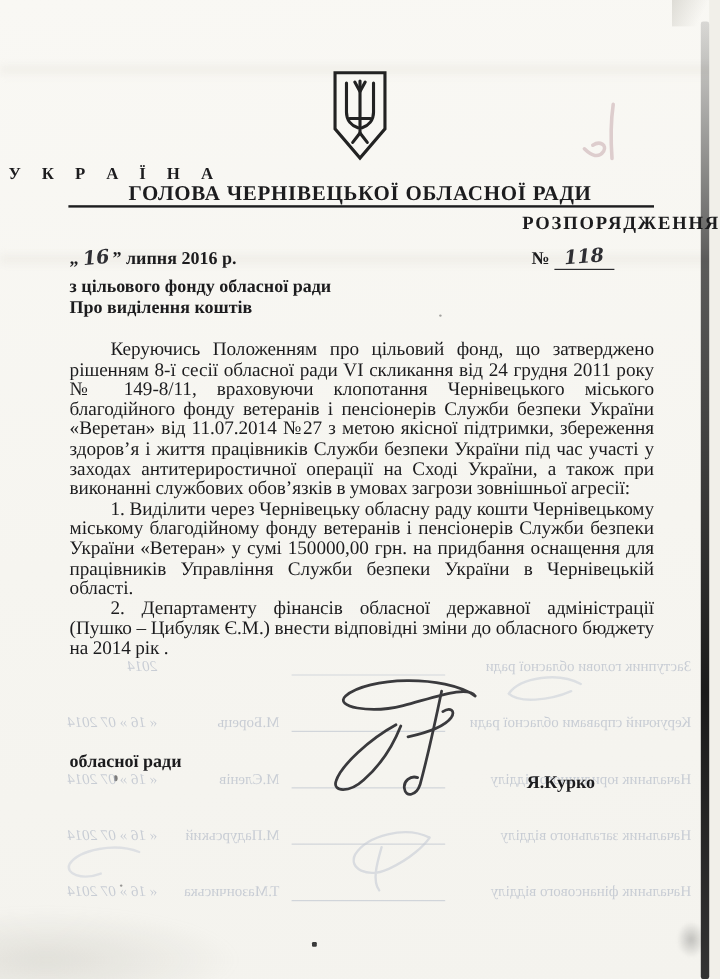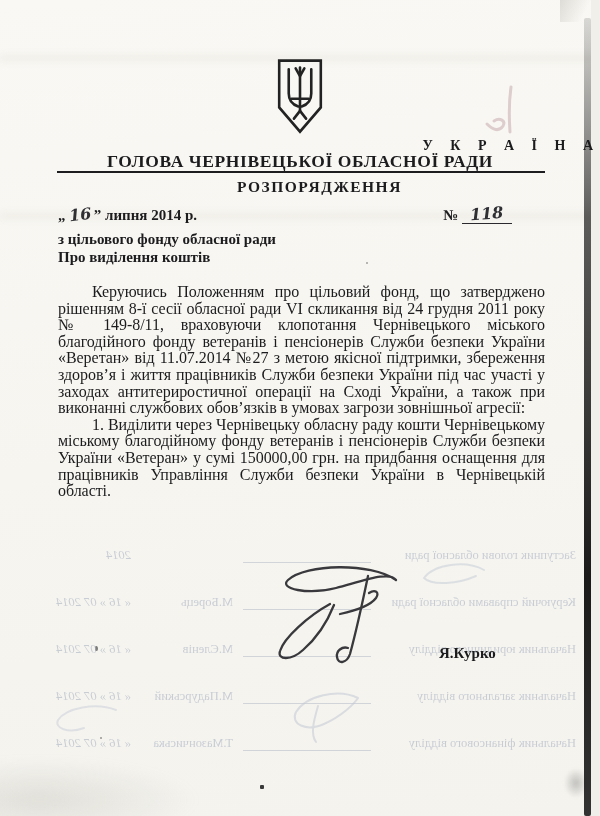--- a/index.html
+++ b/index.html
@@ -26,26 +26,26 @@
   .ghost{position:absolute;left:26px;top:543px;width:550px;height:215px;
     transform:scaleX(-1);color:#aeb6c5;opacity:.62;font-size:12.5px;z-index:1;}
   .ghost .grow{position:absolute;left:0;right:0;display:flex;align-items:flex-end;gap:10px;}
   .ghost .g-title{width:195px;white-space:nowrap;overflow:hidden;}
   .ghost .g-line{flex:1;border-bottom:1px solid rgba(174,182,197,.8);height:12px;}
   .ghost .g-name{width:92px;white-space:nowrap;overflow:hidden;}
   .ghost .g-date{width:105px;white-space:nowrap;font-style:italic;}
   .ghost-flourish{position:absolute;z-index:1;opacity:.55;}
   
   .emblem{position:absolute;left:50%;top:56px;transform:translateX(-50%);z-index:2;}
-  .country{position:absolute;left:0;right:0;top:138px;text-align:right;font-weight:bold;
+  .country{position:absolute;left:0;right:0;top:138px;text-align:left;font-weight:bold;
     font-size:14px;letter-spacing:7px;padding-left:7px;z-index:2;}
   .authority{position:absolute;left:0;right:0;top:151px;text-align:center;font-weight:bold;
     font-size:17.5px;letter-spacing:.6px;z-index:2;}
   .rule{position:absolute;left:57px;top:171px;width:488px;height:2px;background:#1d1d1f;z-index:2;}
-  .doctype{position:absolute;left:0;right:0;top:178px;text-align:center;font-weight:bold;
+  .doctype{position:absolute;left:0;right:0;top:178px;text-align:right;font-weight:bold;
     font-size:15.5px;letter-spacing:1.5px;z-index:2;padding-left:39px;}
   
   .dateline{position:absolute;left:58px;top:205px;width:454px;display:flex;
     justify-content:space-between;align-items:flex-end;font-size:15px;z-index:2;}
   .dateline .left{font-weight:bold;}
   .hw{font-family:"DejaVu Serif",serif;font-style:italic;font-weight:600;color:#2e2e33;}
   .day-hw{display:inline-block;transform:rotate(-6deg);font-size:16px;padding:0 3px;}
   .num-wrap{display:flex;align-items:flex-end;gap:4px;font-weight:bold;}
   .num-line{display:inline-block;width:50px;border-bottom:1.5px solid #2a2a2e;text-align:center;}
   .num-hw{display:inline-block;transform:rotate(-4deg);font-size:16px;line-height:14px;}
@@ -122,39 +122,41 @@
     </svg>
   </div>
   <div class="country">У К Р А Ї Н А</div>
   <div class="authority">ГОЛОВА ЧЕРНІВЕЦЬКОЇ ОБЛАСНОЇ РАДИ</div>
   <div class="rule"></div>
   <div class="doctype">РОЗПОРЯДЖЕННЯ</div>
 
   <div class="dateline">
     <span class="left">
       <span>„</span><span class="hw day-hw">16</span><span>”</span>
-      <span>липня 2014 р.</span>
+      <span>липня 2016 р.</span>
     </span>
     <span class="num-wrap">
       <span>№</span>
       <span class="num-line"><span class="hw num-hw">118</span></span>
     </span>
   </div>
 
   <div class="subject">
     <div>з цільового фонду обласної ради</div>
     <div>Про виділення коштів</div>
   </div>
 
   <div class="body-text">
     <p>Керуючись Положенням про цільовий фонд, що затверджено рішенням 8-ї сесії обласної ради VI скликання від 24 грудня 2011 року № 149-8/11, враховуючи клопотання Чернівецького міського благодійного фонду ветеранів і пенсіонерів Служби безпеки України «Веретан» від 11.07.2014 №27 з метою якісної підтримки, збереження здоров’я і життя працівників Служби безпеки України під час участі у заходах антитериростичної операції на Сході України, а також при виконанні службових обов’язків в умовах загрози зовнішньої агресії:</p>
     <p>1. Виділити через Чернівецьку обласну раду кошти Чернівецькому міському благодійному фонду ветеранів і пенсіонерів Служби безпеки України «Ветеран» у сумі 150000,00 грн. на придбання оснащення для працівників Управління Служби безпеки України в Чернівецькій області.</p>
+    <p>2. Департаменту фінансів обласної державної адміністрації (Пушко – Цибуляк Є.М.) внести відповідні зміни до обласного бюджету на 2014 рік .</p>
   </div>
 
   <div class="sig-left">
+    <div>обласної ради</div>
   </div>
   <div class="sig-name">Я.Курко</div>
 
   <svg class="autograph" width="150" height="112" viewBox="0 0 150 112">
     <g fill="none" stroke="#2a2a2e" stroke-width="2.3" stroke-linecap="round" opacity=".92">
       <path d="M128,22 C102,4 38,6 20,22 C10,31 40,37 68,30 C98,22 122,13 128,22"></path>
       <path d="M100,18 C95,42 88,74 82,96 C79,105 70,107 69,99 C68,93 74,88 80,90"></path>
       <path d="M72,56 C86,53 102,48 108,40 C112,34 107,31 101,35"></path>
       <path d="M62,46 C40,58 16,80 12,93 C9,102 23,103 35,92 C50,79 60,62 66,47"></path>
     </g>

